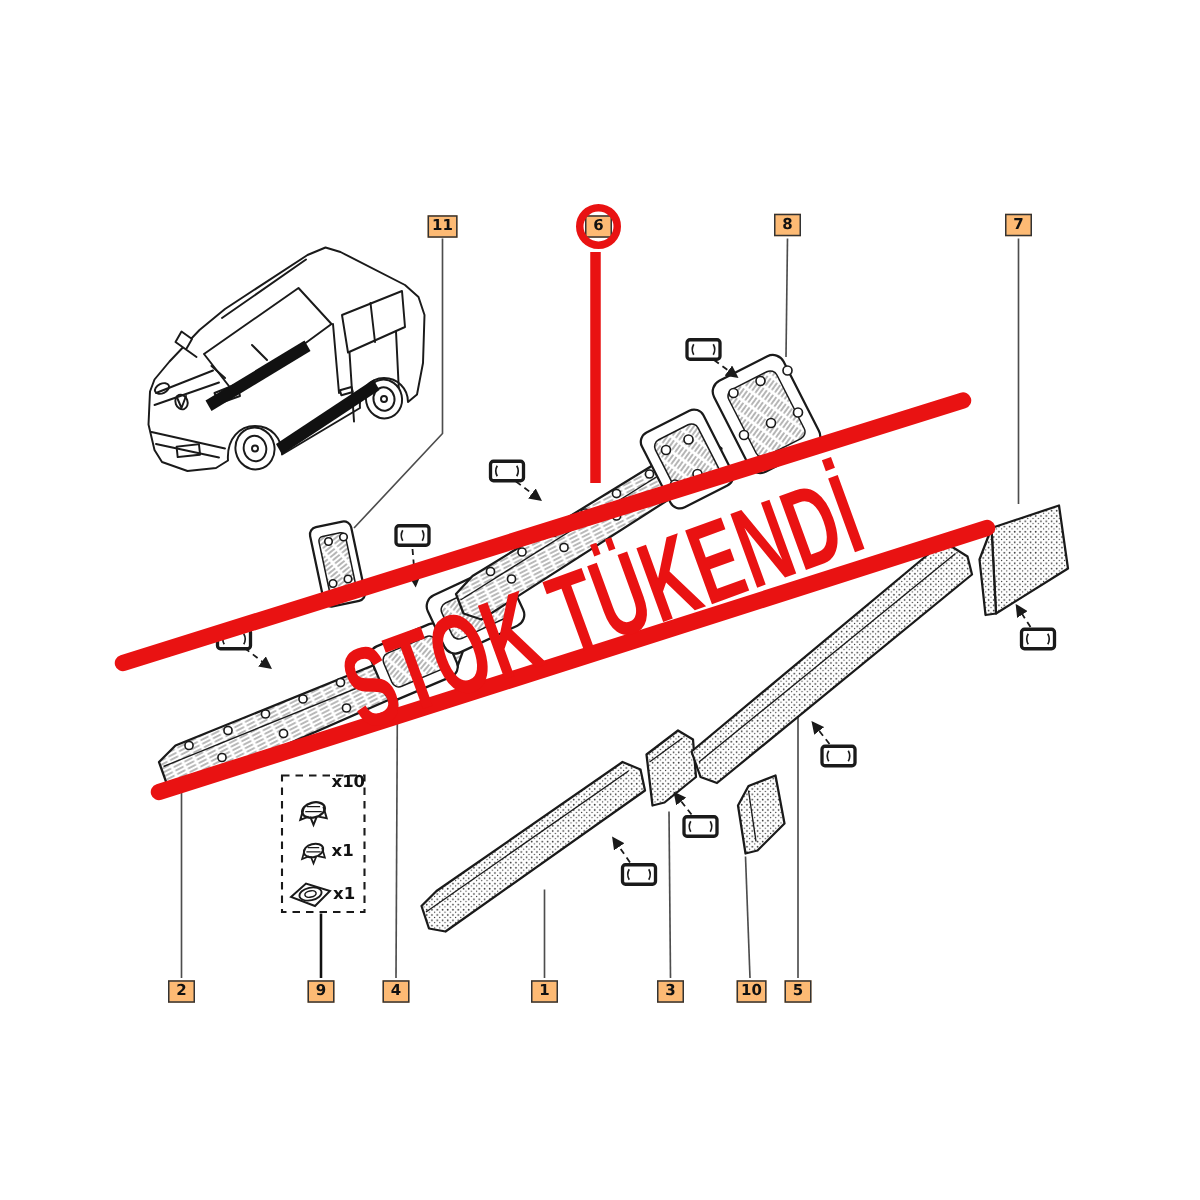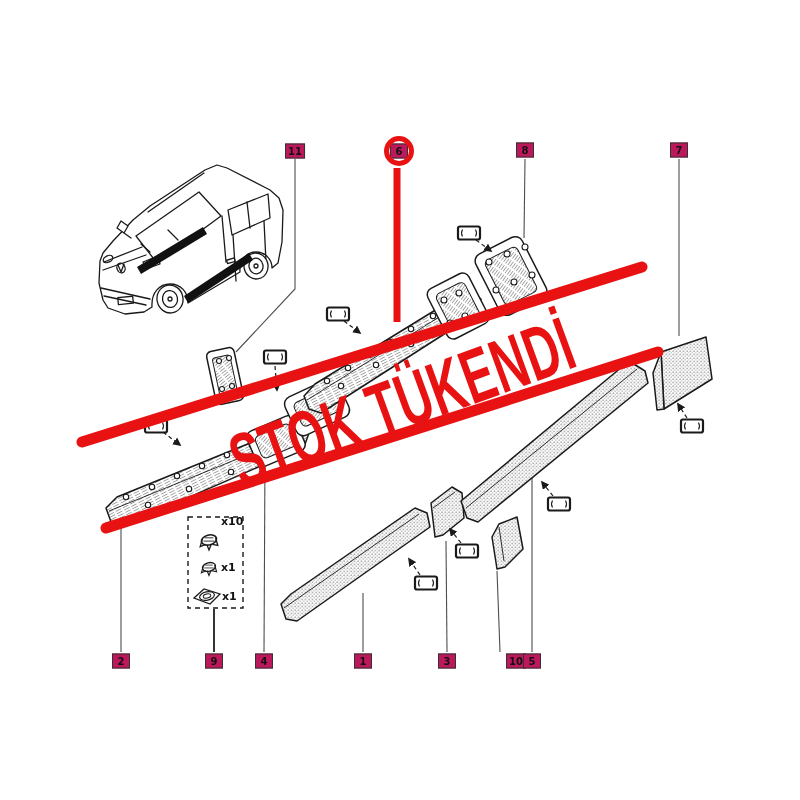--- a/index.html
+++ b/index.html
@@ -1,20 +1,20 @@
 <!DOCTYPE html>
 <html style="--stamp: #e91212; --ink: #1a1a1a;"><head>
 <meta charset="utf-8">
 <style>
   html,body{margin:0;padding:0;background:#fff;}
   .stage{position:relative;width:800px;height:800px;background:#fff;overflow:hidden;
          font-family:"Liberation Sans",sans-serif;}
   .stage svg{position:absolute;left:0;top:0;}
   .co{position:absolute;transform:translate(-50%,-50%);min-width:12px;height:13px;padding:0 2px;
-      background:#be185d;border:1.6px solid #333;display:flex;align-items:center;justify-content:center;
+      background:#fdba74;border:1.6px solid #333;display:flex;align-items:center;justify-content:center;
       font:700 10px "DejaVu Sans",sans-serif;color:#111;z-index:5;}
   .ring{position:absolute;left:399px;top:151px;width:30px;height:30px;box-sizing:border-box;
         border:5px solid var(--stamp,#e91212);border-radius:50%;transform:translate(-50%,-50%);z-index:7;}
   .watermark{position:absolute;left:402px;top:402px;transform:translate(-50%,-50%) rotate(-20deg) scaleX(.62);
         font:700 76px "Liberation Sans",sans-serif;color:var(--stamp,#e91212);white-space:nowrap;
         letter-spacing:1px;z-index:6;}
   .qty{position:absolute;transform:translateY(-50%);font:700 11px "DejaVu Sans",sans-serif;color:#111;z-index:4;}
 </style>
 </head>
 <body>
@@ -239,21 +239,21 @@
 
 <div class="co" style="left:295px;top:151px">11</div>
 <div class="co" style="left:399px;top:151px">6</div>
 <div class="co" style="left:525px;top:150px">8</div>
 <div class="co" style="left:679px;top:150px">7</div>
 <div class="co" style="left:121px;top:661px">2</div>
 <div class="co" style="left:214px;top:661px">9</div>
 <div class="co" style="left:264px;top:661px">4</div>
 <div class="co" style="left:363px;top:661px">1</div>
 <div class="co" style="left:447px;top:661px">3</div>
-<div class="co" style="left:516px;top:661px">10</div>
+<div class="co" style="left:501px;top:661px">10</div>
 <div class="co" style="left:532px;top:661px">5</div>
 
 <div class="qty" style="left:221px;top:521px">x10</div>
 <div class="qty" style="left:221px;top:567px">x1</div>
 <div class="qty" style="left:222px;top:596px">x1</div>
 
 <div class="ring"></div>
 
 <div class="watermark">STOK TÜKENDİ</div>
 

